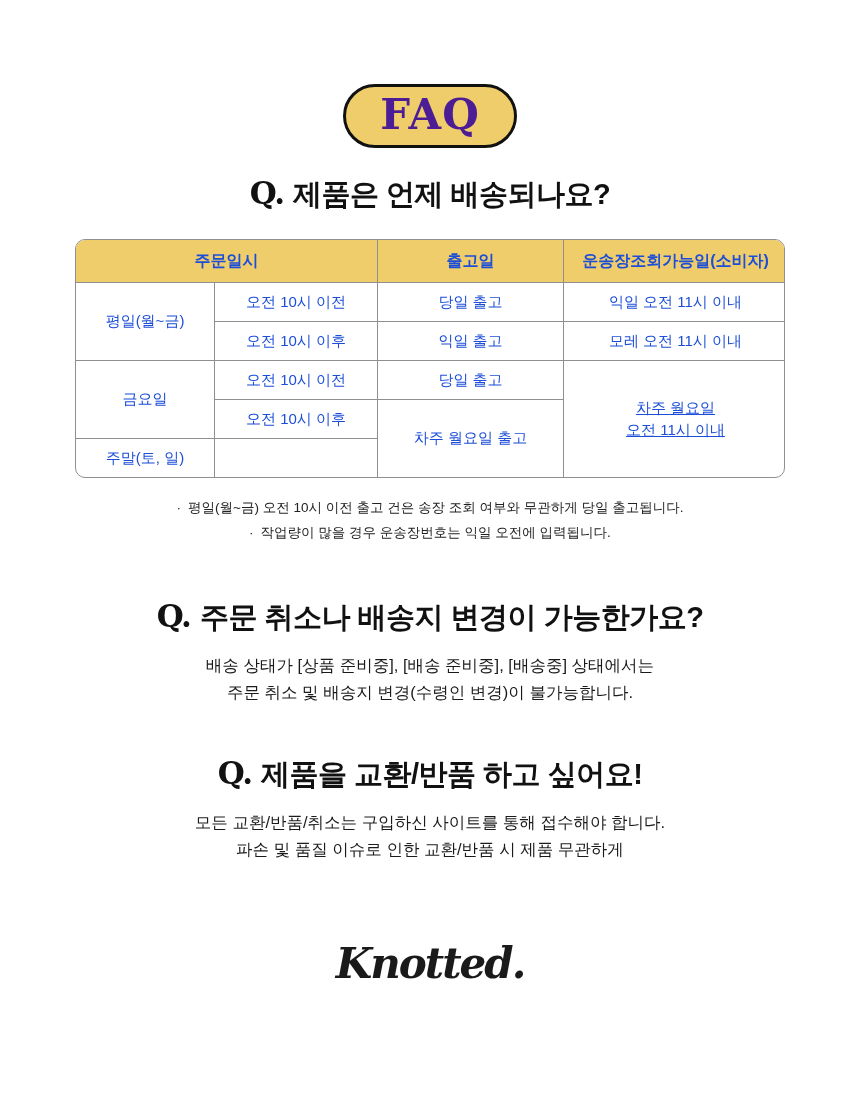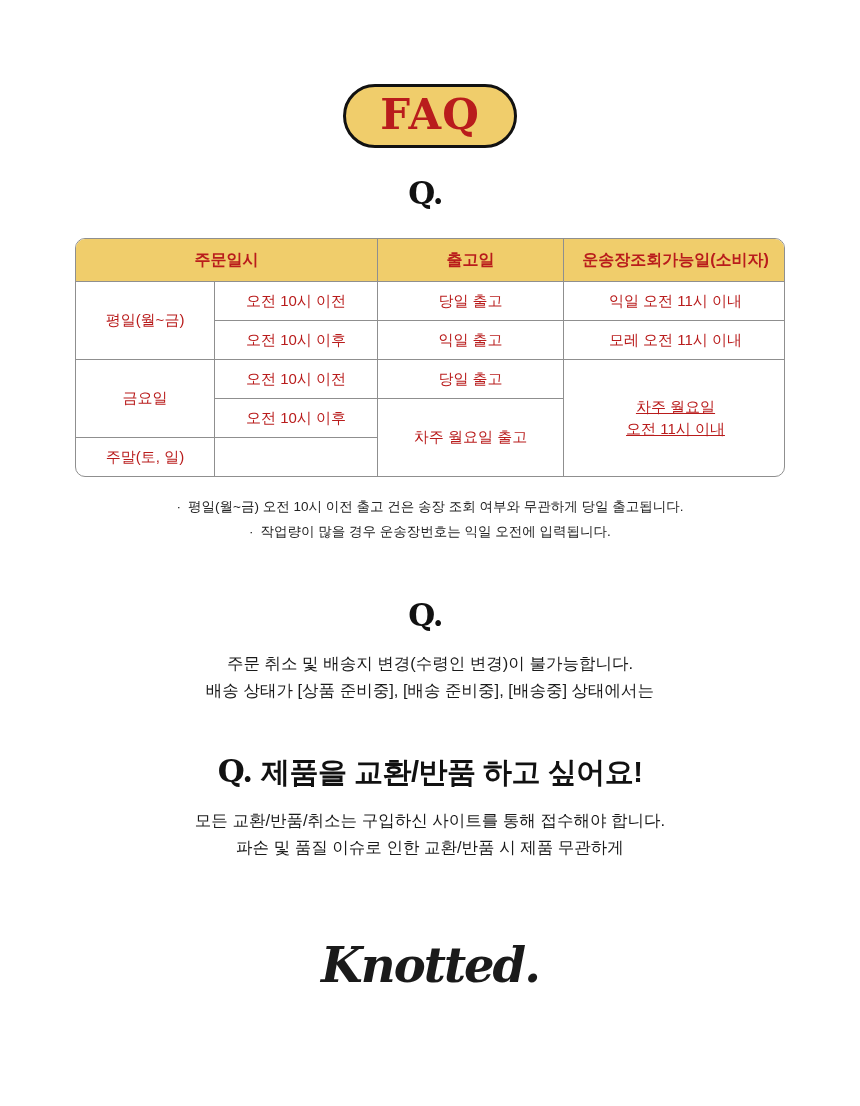--- a/index.html
+++ b/index.html
@@ -30,21 +30,21 @@
     height: 64px;
     display: flex;
     align-items: center;
     justify-content: center;
   }
   .faq-badge .faq-text {
     font-family: "DejaVu Serif", "Liberation Serif", serif;
     font-weight: 700;
     font-size: 42px;
     letter-spacing: 1px;
-    color: #b91c1c;
+    color: #4c1d95;
   }
 
   
   .q-title {
     display: flex;
     align-items: baseline;
     justify-content: center;
     font-weight: 800;
     letter-spacing: -0.5px;
     line-height: 38px;
@@ -75,21 +75,21 @@
     border-collapse: collapse;
     width: calc(100% + 2px);
     margin: -1px;
     table-layout: fixed;
   }
   .tbl-wrap th, .tbl-wrap td {
     border: 1px solid #8f8f8f;
     text-align: center;
     vertical-align: middle;
     font-size: 15px;
-    color: #b91c1c;
+    color: #1d4ed8;
     padding: 0 4px;
   }
   .tbl-wrap th {
     background: #F0CD6B;
     font-weight: 700;
     font-size: 16px;
     height: 43px;
   }
   .tbl-wrap td { height: 39px; font-weight: 400; }
   .col-order-day  { width: 139px; }
@@ -127,36 +127,37 @@
     color: #1a1a1a;
     text-align: center;
   }
 
   
   .logo {
     margin-top: 76px;
     font-family: "DejaVu Serif", "Liberation Serif", serif;
     font-style: italic;
     font-weight: 700;
-    font-size: 48px;
+    font-size: 42px;
     letter-spacing: -2px;
     color: #1a1a1a;
   }
 </style>
 </head>
 <body>
 
 <div class="page">
 
   <div class="faq-badge">
     <span class="faq-text">FAQ</span>
   </div>
 
   <h1 class="q-title q1-title">
     <span class="q-prefix">Q.</span>
+    <span class="q-text">제품은 언제 배송되나요?</span>
   </h1>
 
   <div class="tbl-wrap">
     <table>
       <colgroup>
         <col class="col-order-day">
         <col class="col-order-time">
         <col class="col-ship">
         <col class="col-track">
       </colgroup>
@@ -202,24 +203,25 @@
     <div class="note">
       <span class="bullet">·</span><span>평일(월~금) 오전 10시 이전 출고 건은 송장 조회 여부와 무관하게 당일 출고됩니다.</span>
     </div>
     <div class="note">
       <span class="bullet">·</span><span>작업량이 많을 경우 운송장번호는 익일 오전에 입력됩니다.</span>
     </div>
   </div>
 
   <h1 class="q-title q2-title">
     <span class="q-prefix">Q.</span>
+    <span class="q-text">주문 취소나 배송지 변경이 가능한가요?</span>
   </h1>
   <div class="answer">
+    <div class="line">배송 상태가 [상품 준비중], [배송 준비중], [배송중] 상태에서는</div>
     <div class="line">주문 취소 및 배송지 변경(수령인 변경)이 불가능합니다.</div>
-    <div class="line">배송 상태가 [상품 준비중], [배송 준비중], [배송중] 상태에서는</div>
   </div>
 
   <h1 class="q-title q3-title">
     <span class="q-prefix">Q.</span>
     <span class="q-text">제품을 교환/반품 하고 싶어요!</span>
   </h1>
   <div class="answer">
     <div class="line">모든 교환/반품/취소는 구입하신 사이트를 통해 접수해야 합니다.</div>
     <div class="line">파손 및 품질 이슈로 인한 교환/반품 시 제품 무관하게</div>
   </div>

